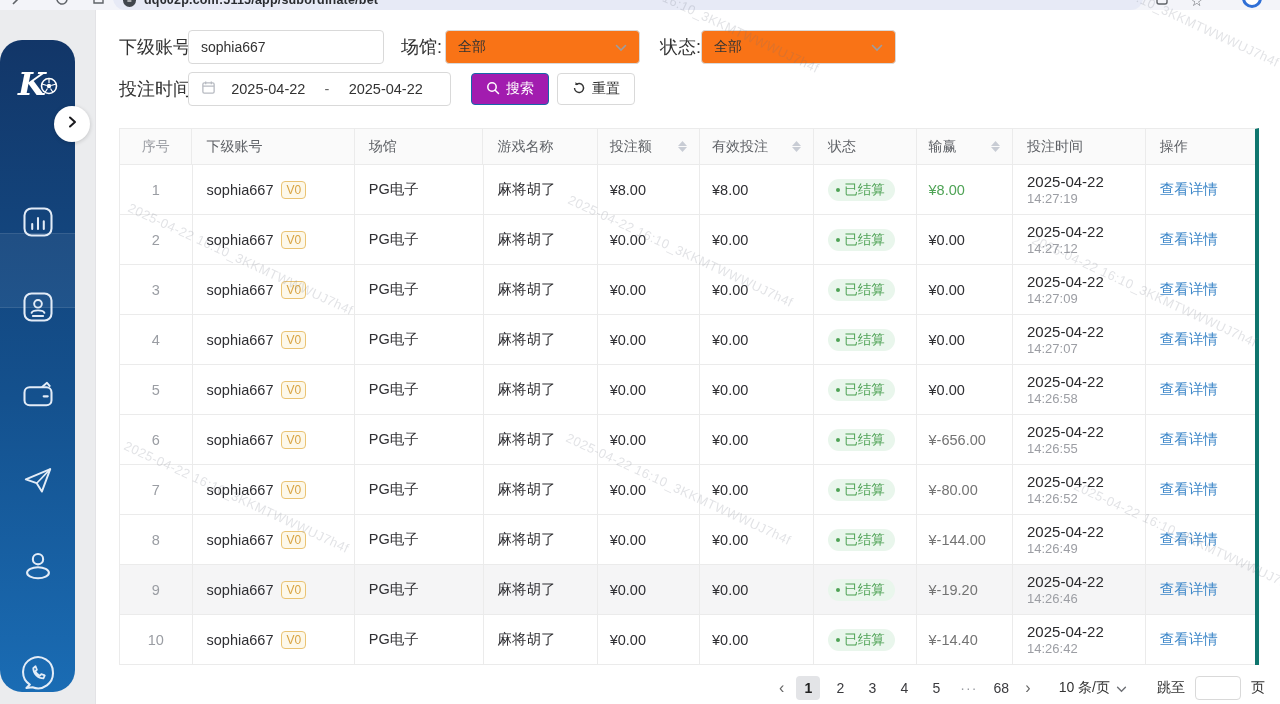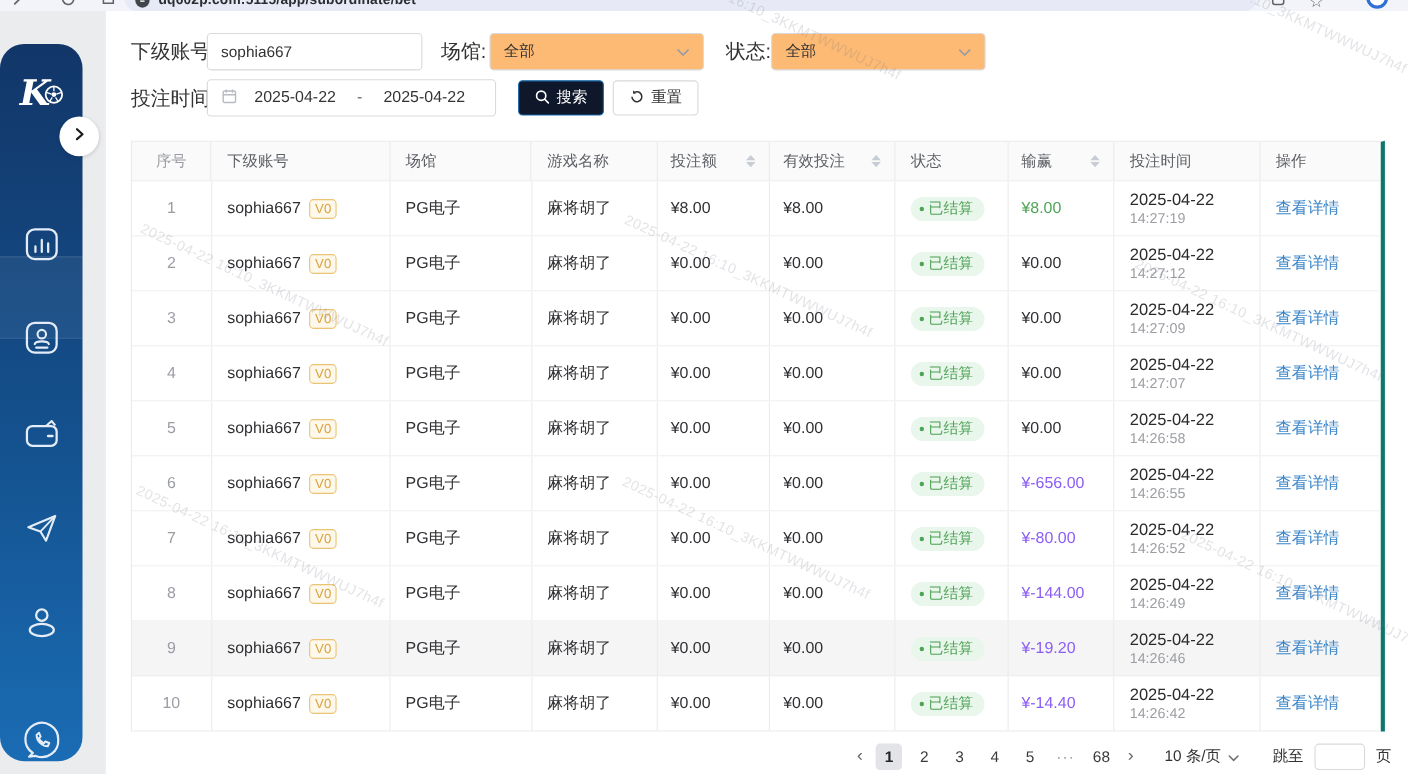--- a/index.html
+++ b/index.html
@@ -19,27 +19,27 @@
   .logo { position:absolute; left:0; top:24px; width:75px; text-align:center; }
   .nav-ic { position:absolute; left:0; width:75px; display:flex; justify-content:center; }
   .nav-band { position:absolute; left:0; top:193px; width:75px; height:75px; background:rgba(255,255,255,0.06); border-top:1px solid rgba(255,255,255,0.10); border-bottom:1px solid rgba(255,255,255,0.10); }
   .expand-btn { position:absolute; left:54px; top:106px; width:36px; height:36px; border-radius:50%; background:#fff; box-shadow:0 1px 4px rgba(0,0,0,.18); display:flex; align-items:center; justify-content:center; z-index:6; cursor:pointer; }
 
   
   .content { position:absolute; left:95px; top:10px; width:1185px; height:694px; background:#fff; border-left:1px solid #e3e3e6; }
 
   .flabel { position:absolute; font-size:18px; color:#333; line-height:34px; }
   .finput { position:absolute; height:34px; border:1px solid #d9d9d9; border-radius:4px; background:#fff; font-size:14px; color:#333; padding:0 12px; outline:none; font-family:inherit; }
-  .fselect { position:absolute; height:34px; border:1px solid #d9d9d9; border-radius:4px; background:#fdba74; display:flex; align-items:center; padding:0 12px; font-size:14px; color:#333; cursor:pointer;gap:21px; }
+  .fselect { position:absolute; height:34px; border:1px solid #d9d9d9; border-radius:4px; background:#f97316; display:flex; align-items:center; padding:0 12px; font-size:14px; color:#333; cursor:pointer;gap:21px; }
   .fselect .sel-val { flex:1; }
   .datebox { position:absolute; height:34px; border:1px solid #d9d9d9; border-radius:4px; background:#fff; display:flex; align-items:center; padding:0 12px; font-size:14.5px; color:#333; }
   .datebox .dt { flex:1; text-align:center; }
   .datebox .dsep { color:#666; padding:0 4px; }
   .btn { position:absolute; height:32px; border-radius:4px; font-size:14px; display:flex; align-items:center; justify-content:center; gap:6px; cursor:pointer; }
-  .btn-primary { background:#0f172a; color:#fff; border:1px solid #1668a9; }
+  .btn-primary { background:#a21caf; color:#fff; border:1px solid #1668a9; }
   .btn-plain { background:#fff; color:#333; border:1px solid #d9d9d9; }
 
   
   .tbl { position:absolute; left:23px; top:118px; width:1140px; border-top:1px solid #ebebeb; border-left:1px solid #ebebeb; border-right:4px solid #0f766e; }
   .thead { display:flex; height:36px; background:#fafafa; border-bottom:1px solid #ebebeb; }
   .th { display:flex; align-items:center; font-size:14px; color:#5e6166; padding:0 12px 0 14px; border-right:1px solid #ebebeb; }
   .th:last-child { border-right:none; }
   .th.sortable { justify-content:space-between; }
   .tr { display:flex; height:50px; border-bottom:1px solid #ebebeb; background:#fff; }
   .tr.alt { background:#f5f5f6; }
@@ -47,21 +47,21 @@
   .td:last-child { border-right:none; }
   .c0 { width:74px; justify-content:center; padding:0; color:#9a9da3; }
   .c1 { width:165px; } .c2 { width:131px; } .c3 { width:116px; }
   .c4 { width:104px; padding-left:12px; } .c5 { width:116px; padding-left:12px;gap:16px; }
   .c6 { width:104px;text-align:right; } .c7 { width:98px; padding-left:12px; }
   .c8 { width:135px; flex-direction:column; align-items:flex-start; justify-content:center; }
   .c9 { width:111px; }
   .vbadge { margin-left:8px; font-size:12px; color:#d9a443; background:#fdf8e9; border:1px solid #eac373; border-radius:4px; padding:0 4px; line-height:16px; }
   .pill { display:inline-flex; align-items:center; background:#e9f6ec; border-radius:11px; padding:2px 10px 2px 8px; font-size:13.5px; color:#4fa356; }
   .pill .dot { width:4px; height:4px; border-radius:50%; background:#4fa356; margin-right:4px; }
-  .pos { color:#4fa356; } .zero { color:#2f2f33; } .neg { color:#8b5cf6; }
+  .pos { color:#4fa356; } .zero { color:#2f2f33; } .neg { color:#737373; }
   .date { font-size:15px; color:#2b2b2e; line-height:18px; }
   .time { font-size:13px; color:#9c9ea4; line-height:16px; }
   .link { color:#3d87c9; font-size:14.5px; text-decoration:none; cursor:pointer; }
   .sort { display:flex; flex-direction:column; align-items:center; gap:1px; }
 
   
   .pager { position:absolute; right:15px; bottom:2px; height:28px; display:flex; align-items:center; gap:8px; font-size:14px; color:#333; }
   .pg { min-width:24px; height:24px; display:flex; align-items:center; justify-content:center; border-radius:4px; cursor:pointer; padding:0 4px; color:#3a3a3e; }
   .pg.active { background:#e3e4e7; font-weight:bold; color:#222; }
   .pg.dots { color:#9a9da3; cursor:default; letter-spacing:1px; }

